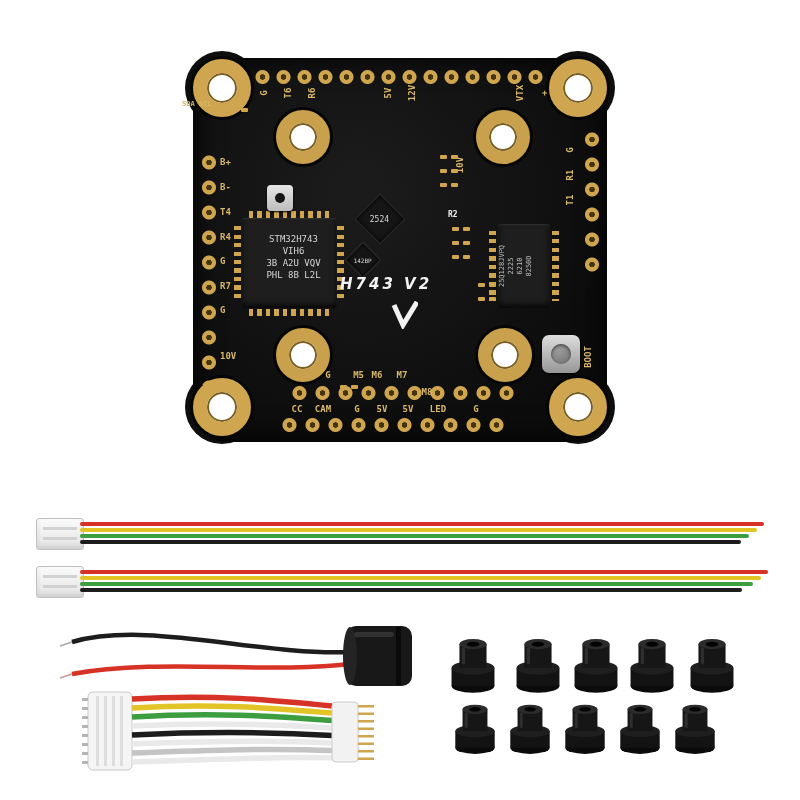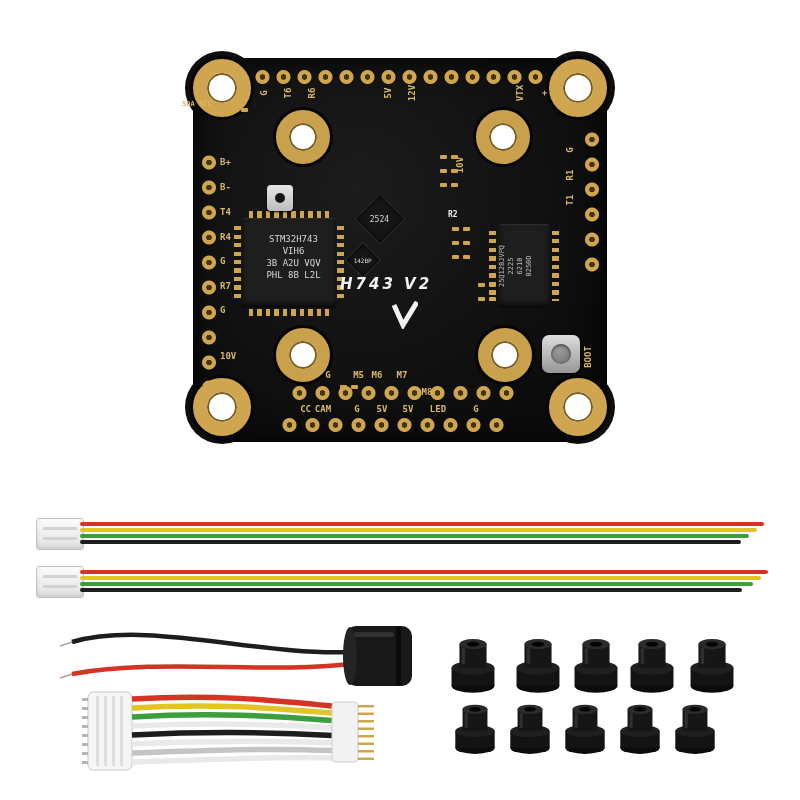--- a/index.html
+++ b/index.html
@@ -110,21 +110,21 @@
     <div class="pcb-label v" style="left:365px;top:90px;">G</div>
     <div class="pcb-label v" style="left:365px;top:115px;">R1</div>
     <div class="pcb-label v" style="left:365px;top:140px;">T1</div>
 
     <div class="pcb-label" style="left:126px;top:315px;width:24px;text-align:center;">G</div>
     <div class="pcb-label" style="left:150px;top:315px;width:24px;text-align:right;">M5</div>
     <div class="pcb-label" style="left:175px;top:315px;width:24px;text-align:center;">M6</div>
     <div class="pcb-label" style="left:200px;top:315px;width:24px;text-align:center;">M7</div>
     <div class="pcb-label" style="left:225px;top:315px;width:24px;text-align:center;margin-top:17px;">M8</div>
 
-    <div class="pcb-label" style="left:93px;top:349px;width:28px;text-align:right;">CC</div>
+    <div class="pcb-label" style="left:93px;top:349px;width:28px;text-align:center;">CC</div>
     <div class="pcb-label" style="left:119px;top:349px;width:28px;">CAM</div>
     <div class="pcb-label" style="left:153px;top:349px;width:28px;text-align:center;">G</div>
     <div class="pcb-label" style="left:178px;top:349px;width:28px;text-align:center;">5V</div>
     <div class="pcb-label" style="left:204px;top:349px;width:28px;text-align:center;">5V</div>
     <div class="pcb-label" style="left:234px;top:349px;width:28px;text-align:center;">LED</div>
     <div class="pcb-label" style="left:272px;top:349px;width:28px;text-align:center;">G</div>
 
     <div class="pcb-label" style="left:-8px;top:45px;font-size:7px;">SDA SCL</div>
     <div class="pcb-label v" style="left:255px;top:105px;">10V</div>
     <div class="pcb-label silk" style="left:258px;top:155px;font-size:8px;">R2</div>

